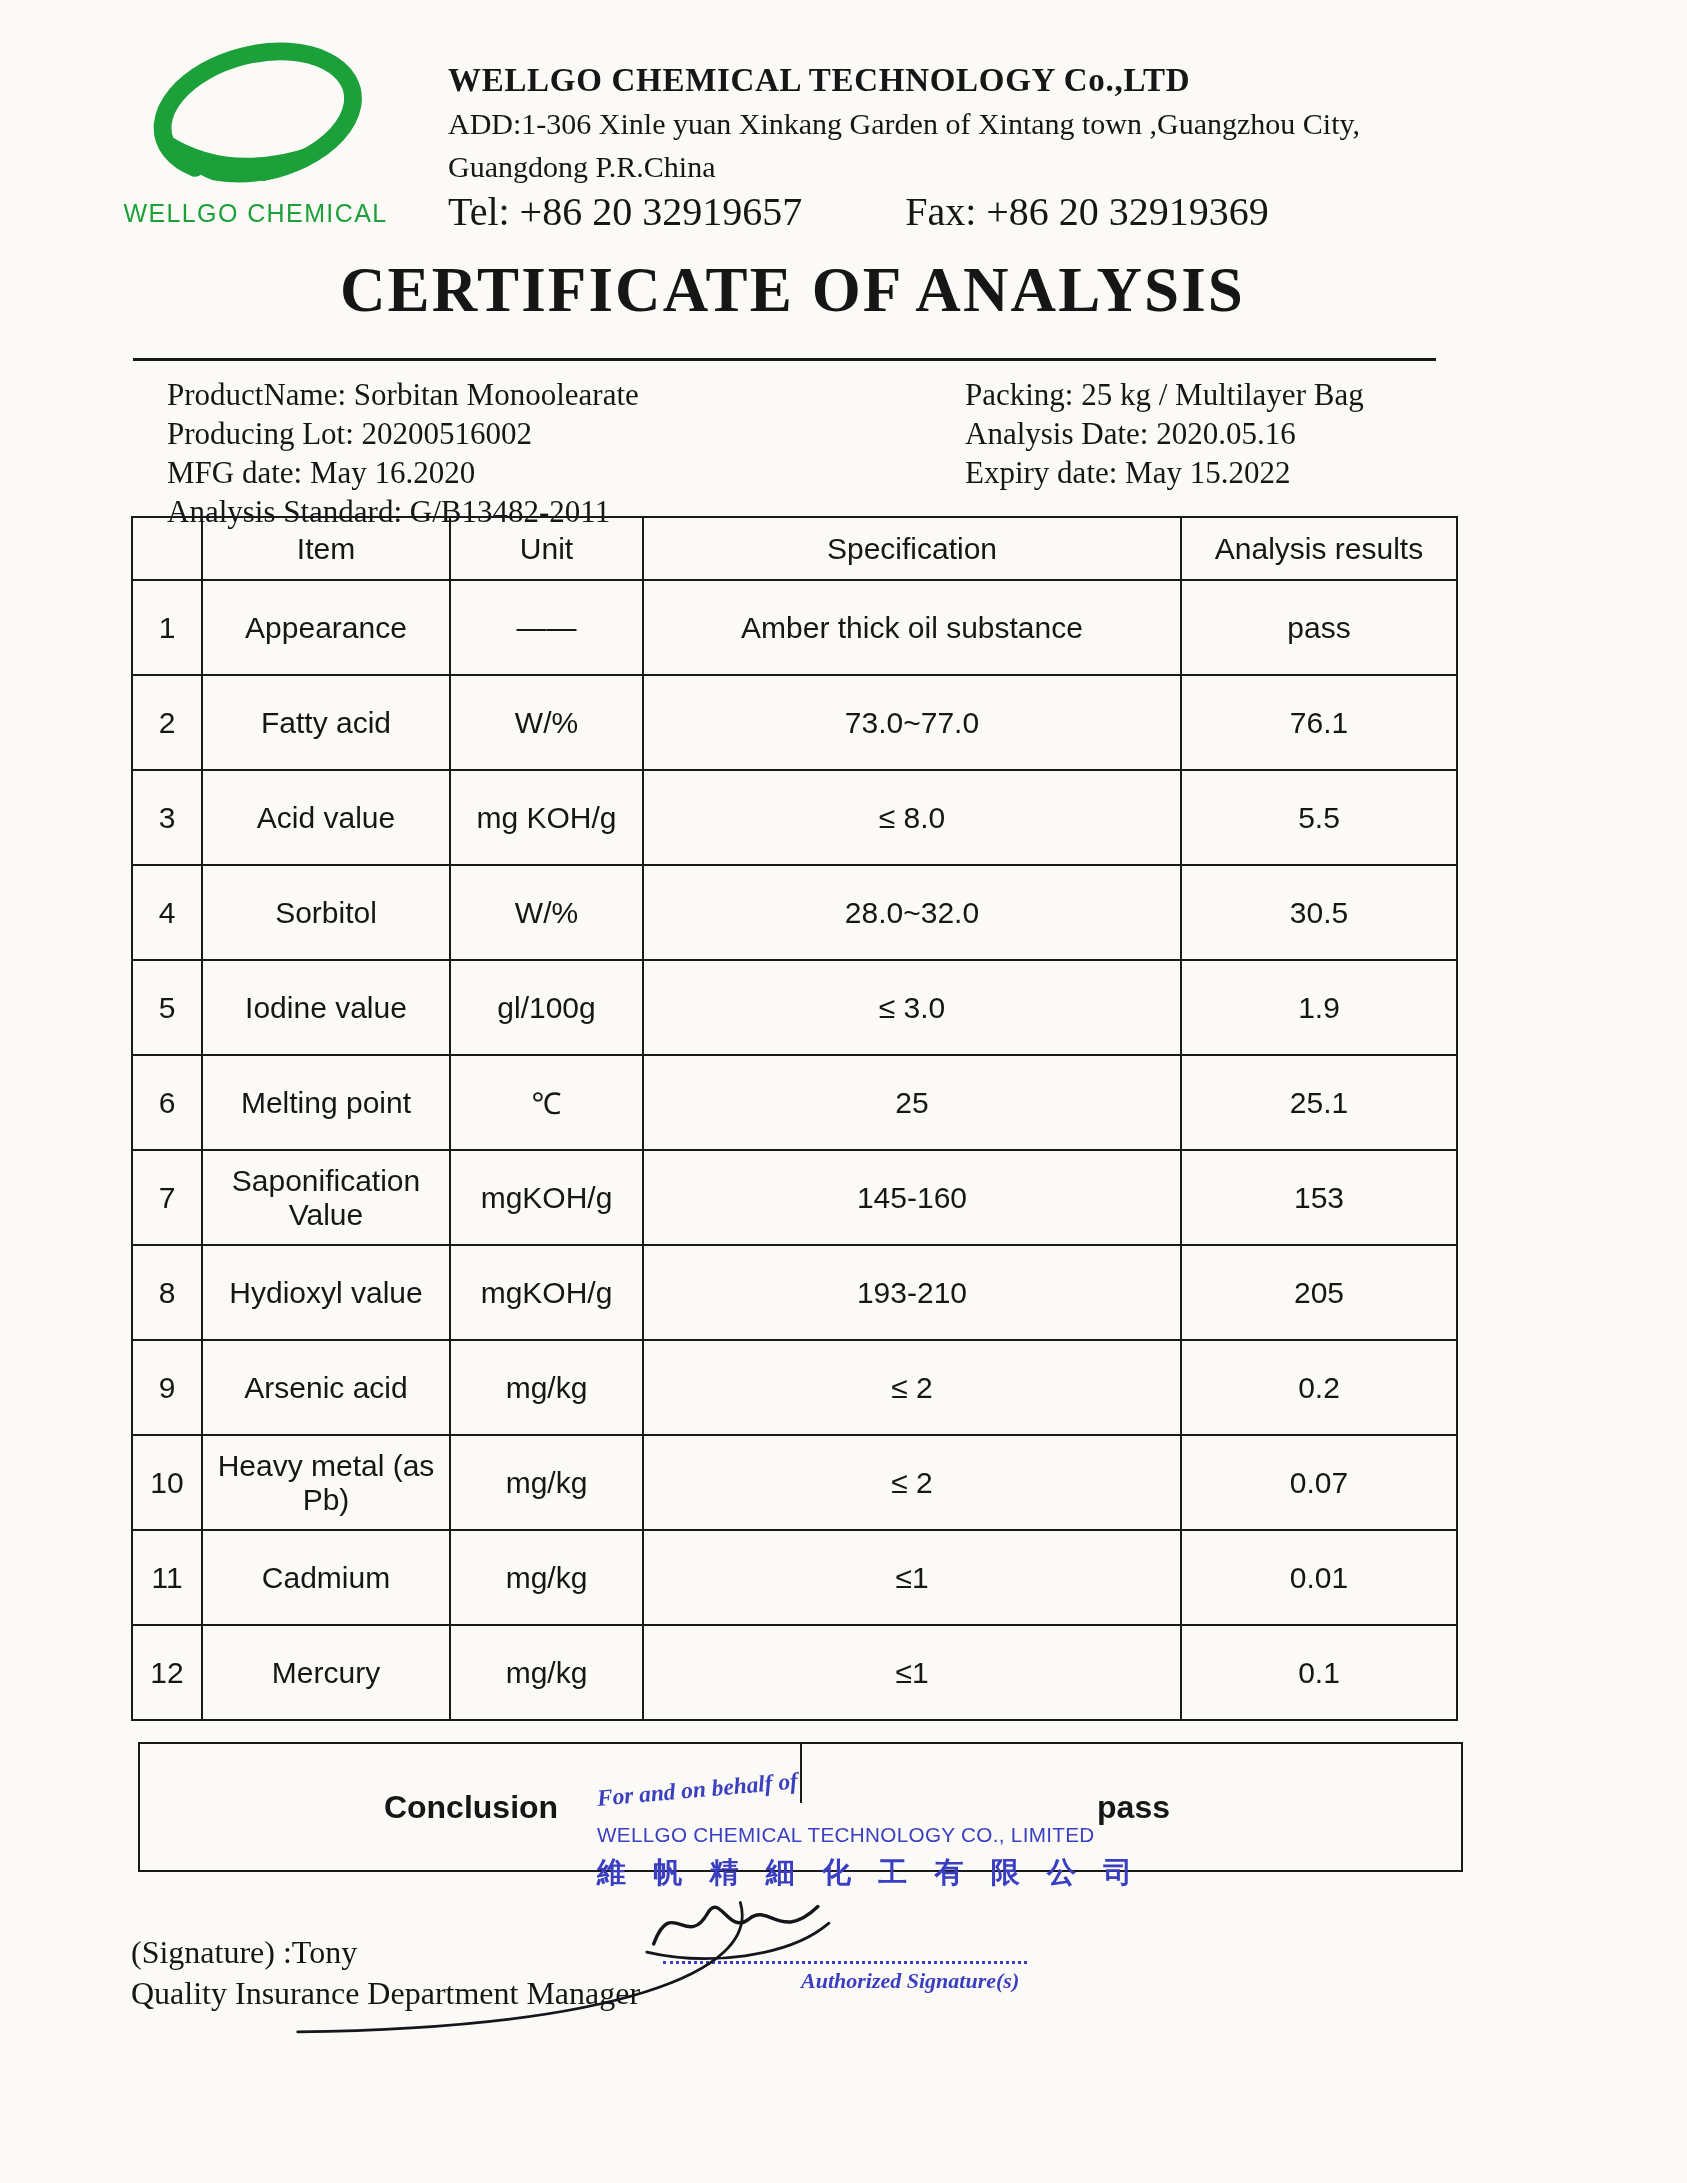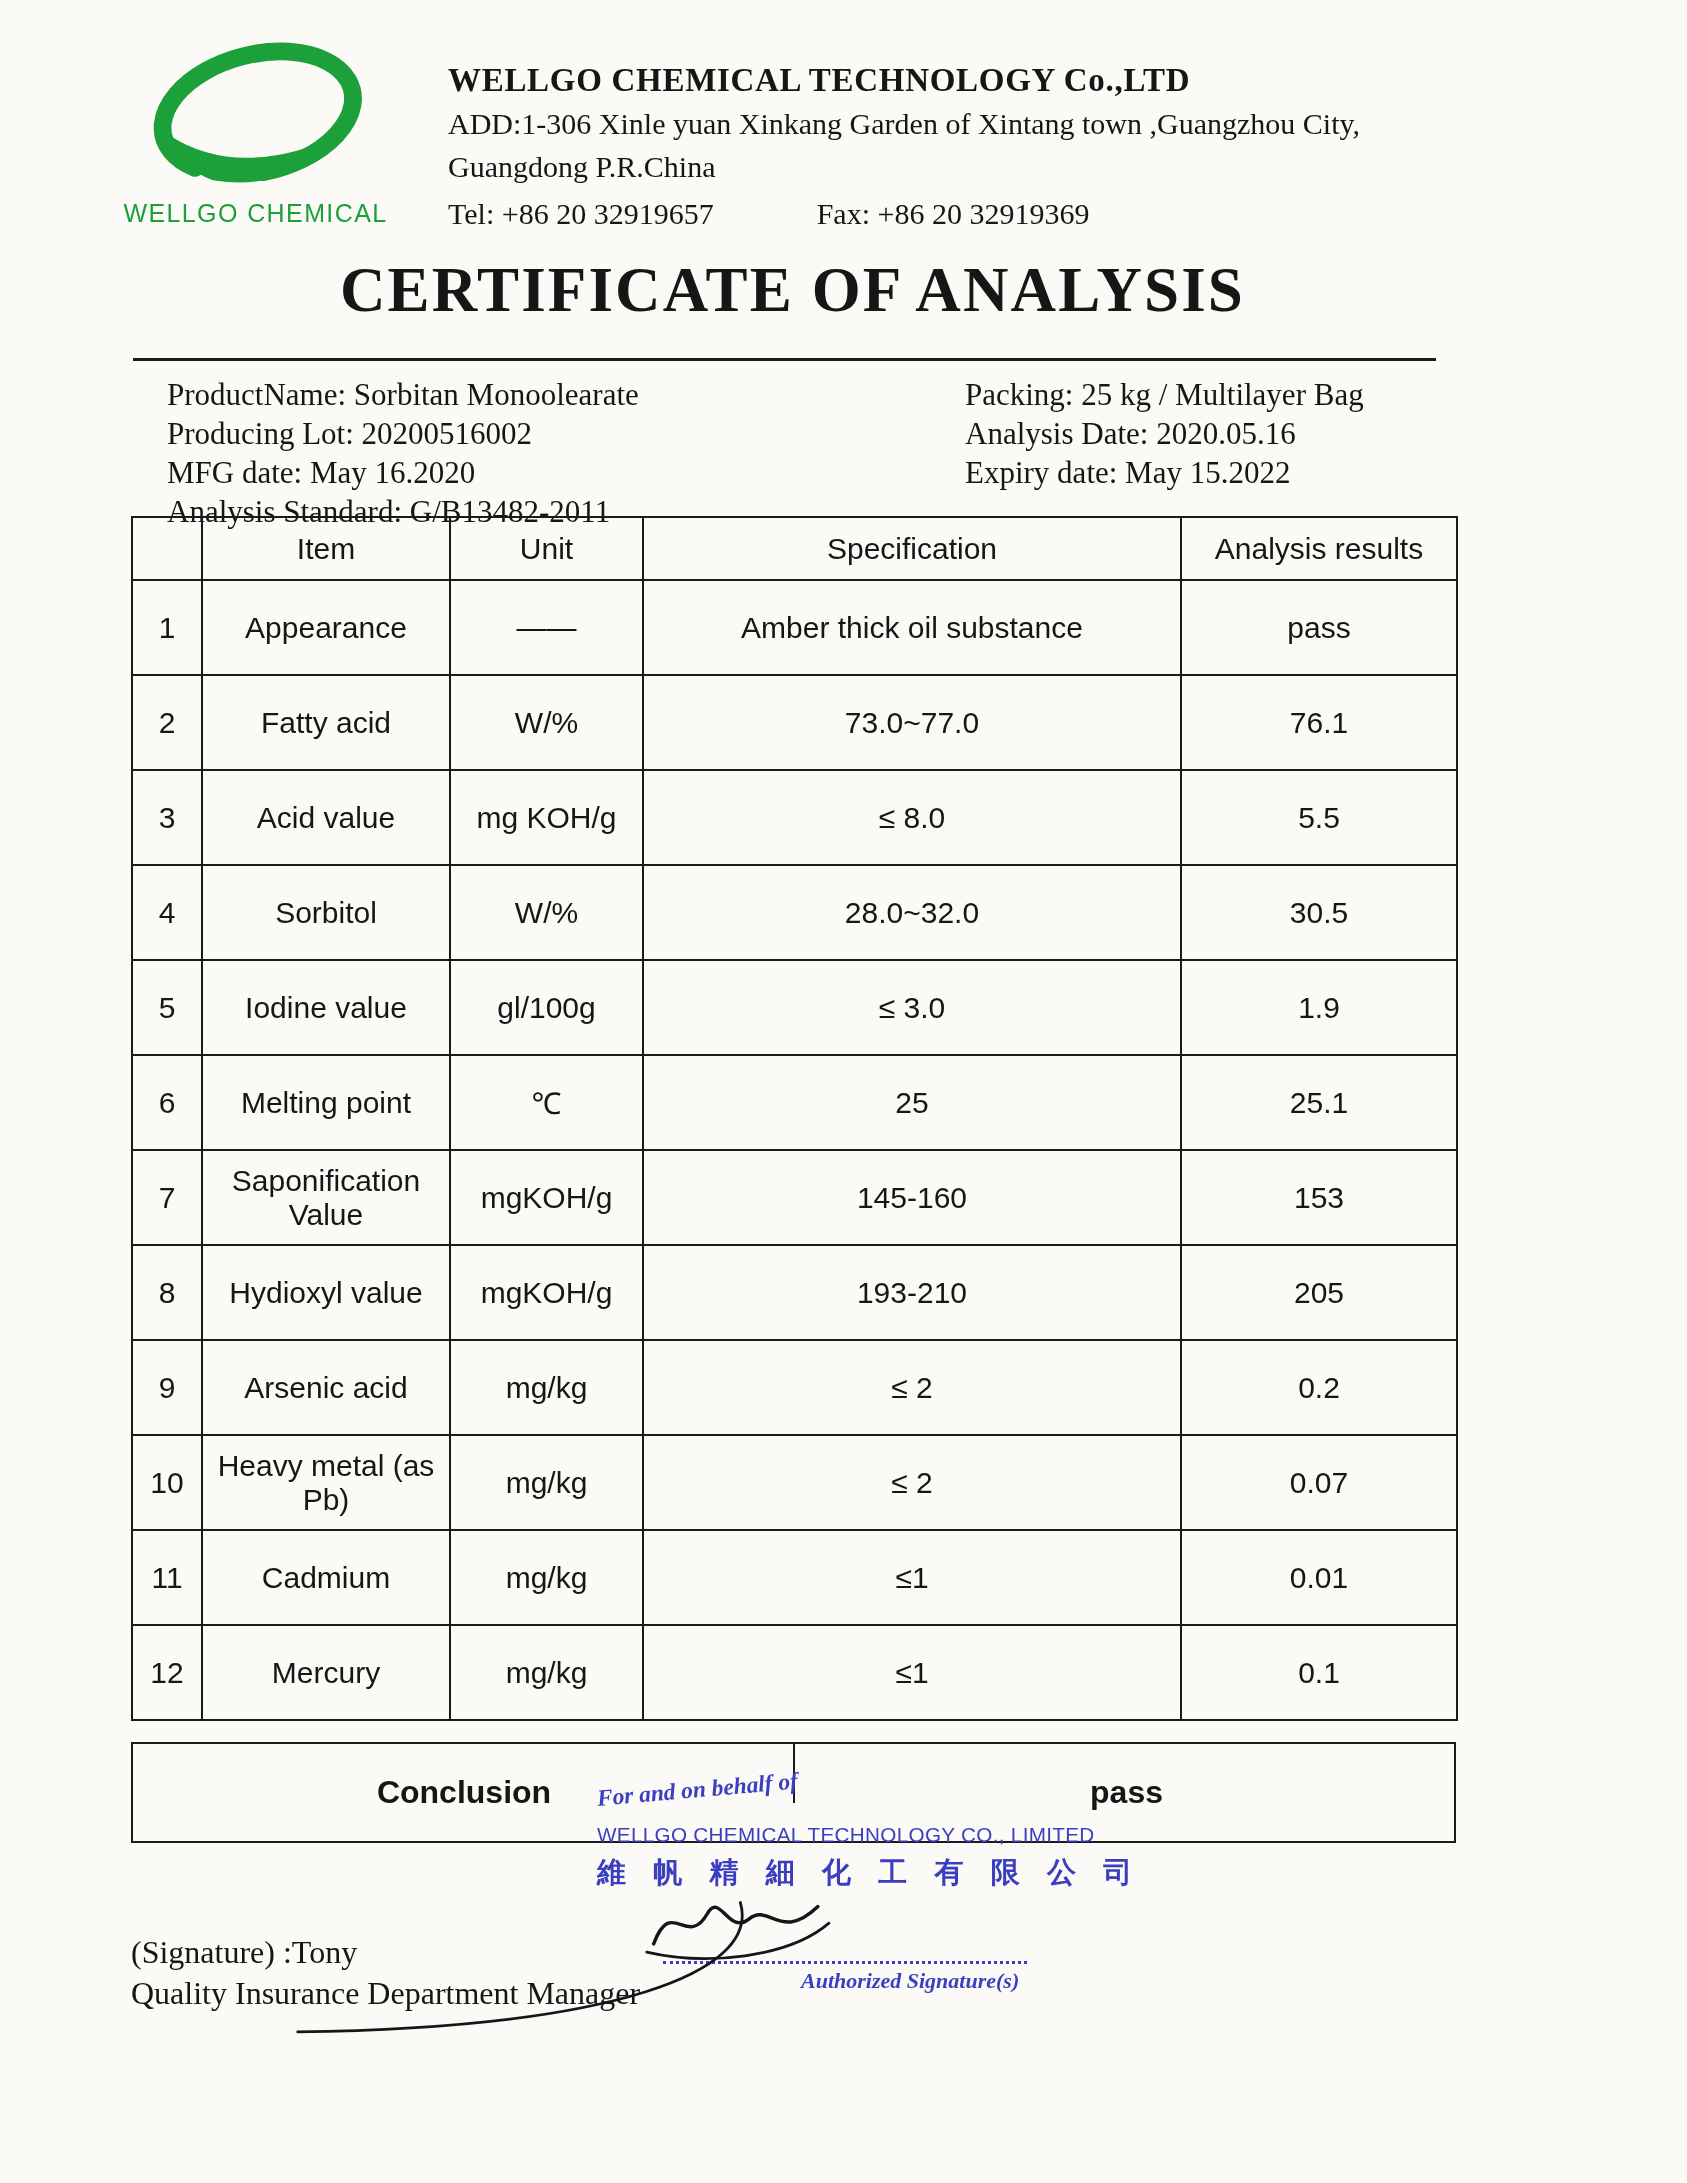--- a/index.html
+++ b/index.html
@@ -21,21 +21,21 @@
   .logo { position: absolute; left: 123px; top: 34px; width: 265px; text-align: center; }
   .logo-mark { width: 254px; height: 164px; display: block; margin: 0 auto; }
   .logo-text {
     font-family: "Liberation Sans", sans-serif;
     font-weight: normal; font-size: 25px; letter-spacing: 1.4px;
     color: #1ca03a; margin-top: 1.4px;
   }
   .company-block { position: absolute; left: 448px; top: 62px; width: 1158px; }
   .company-name { font-size: 33px; font-weight: bold; letter-spacing: 0.7px; }
   .company-line { font-size: 30px; margin-top: 8.3px; }
-  .telfax { font-size: 30px; margin-top: 13px; display: flex; }
+  .telfax { font-size: 40px; margin-top: 4px; display: flex; }
   .telfax .fax { margin-left: 103px; }
 
   
   .doc-title {
     position: absolute; left: 131px; top: 254px; width: 1323px;
     text-align: center; font-size: 63px; font-weight: bold; letter-spacing: 2.1px;
   }
   .title-rule { position: absolute; left: 133px; top: 358px; width: 1303px; height: 2.8px; background: #1a1a1a; }
 
   
@@ -50,21 +50,21 @@
   }
   .coa-table th, .coa-table td {
     border: 2.1px solid #1a1a1a; text-align: center; vertical-align: middle;
     padding: 2.8px 6.9px; font-weight: normal; color: #161616;
   }
   .coa-table th { height: 63px; }
   .coa-table td { height: 95px; }
 
   
   .conclusion-box {
-    position: absolute; left: 131px; top: 1742px; width: 1325px; height: 101px;
+    position: absolute; left: 138px; top: 1742px; width: 1325px; height: 130px;
     border: 2.1px solid #1a1a1a;
   }
   .conclusion-divider { position: absolute; left: 660px; top: 0; width: 2.1px; height: 59px; background: #1a1a1a; }
   .conclusion-label, .conclusion-result {
     position: absolute; top: 0; height: 100%;
     display: flex; align-items: center; justify-content: center;
     font-family: "Liberation Sans", sans-serif; font-weight: bold; font-size: 32px;
   }
   .conclusion-label  { left: 0;     width: 662px; }
   .conclusion-result { left: 662px; width: 663px; }

